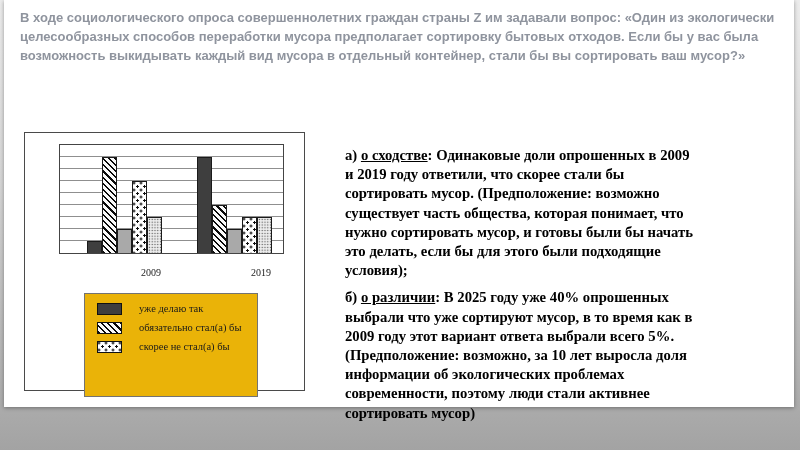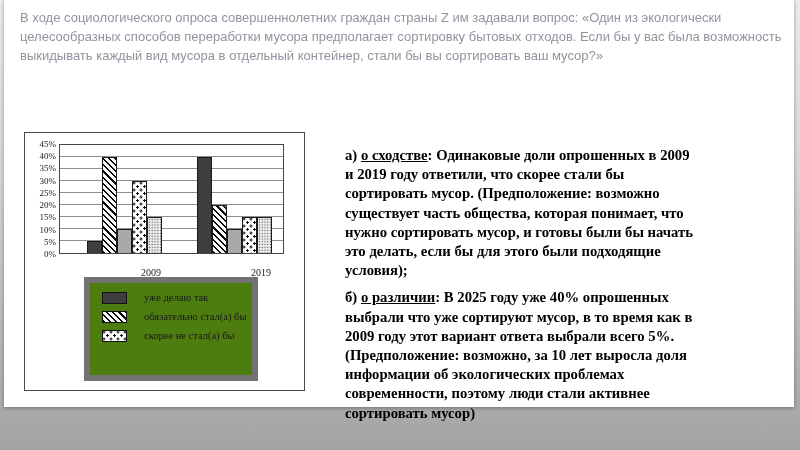--- a/index.html
+++ b/index.html
@@ -11,21 +11,21 @@
   }
   .slide {
     position:absolute; left:4px; top:0; width:790px; height:407px;
     background:#ffffff; box-shadow:0 1px 4px rgba(0,0,0,.35);
   }
   
   .question {
     position:absolute; left:16px; top:8px; width:768px;
     font-size:13px; line-height:19px; color:#8f949e;
   }
-  .question p { margin:0; }
+  .question p { margin:0;font-weight:bold; }
   
   .figure {
     position:absolute; left:20px; top:132px; width:281px; height:259px;
     border:1px solid #4a4a4a; background:#fff;
   }
   .plot {
     position:absolute; left:34px; top:11px; width:225px; height:110px;
     border:1px solid #444; background:#fff;
   }
   .gridline { position:absolute; left:0; width:100%; height:1px; background:#8f8f8f; }
@@ -54,22 +54,22 @@
                      radial-gradient(#111 1.05px,transparent 1.3px);
     background-size:7px 7px; background-position:1px 1px,4.5px 4.5px;
   }
   .p-fine-checker {
     background-color:#ededed;
     background-image:radial-gradient(#4f4f4f 0.8px,transparent 0.95px);
     background-size:2.8px 2.8px;
   }
   
   .legend {
-    position:absolute; left:59px; top:144px; width:174px; height:104px;
-    border:6px solid #737373; padding-top:5px; background:#4d7c0f;
+    position:absolute; left:59px; top:160px; width:174px; height:104px;
+    border:1px solid #737373; padding-top:5px; background:#eab308;
   }
   .legend-row { height:19px; display:flex; align-items:center; padding-left:12px; }
   .swatch { width:25px; height:12px; border:1px solid #111; flex:0 0 auto; }
   .legend-label {
     margin-left:17px; font-family:"Liberation Serif", serif;
     font-size:10.5px; color:#1a1a1a; white-space:nowrap;
   }
   
   .answer {
     position:absolute; left:333px; top:138px; width:364px;
@@ -82,32 +82,20 @@
 </head>
 <body>
 
 <div class="slide">
 
   <div class="question">
     <p>В ходе социологического опроса совершеннолетних граждан страны Z им задавали вопрос: «Один из экологически целесообразных способов переработки мусора предполагает сортировку бытовых отходов. Если бы у вас была возможность выкидывать каждый вид мусора в отдельный контейнер, стали бы вы сортировать ваш мусор?»</p>
   </div>
 
   <div class="figure">
-    <div class="yticks" id="yticks">
-        <div class="ytick" style="top: 0%;">45%</div>
-        <div class="ytick" style="top: 11.1111%;">40%</div>
-        <div class="ytick" style="top: 22.2222%;">35%</div>
-        <div class="ytick" style="top: 33.3333%;">30%</div>
-        <div class="ytick" style="top: 44.4444%;">25%</div>
-        <div class="ytick" style="top: 55.5556%;">20%</div>
-        <div class="ytick" style="top: 66.6667%;">15%</div>
-        <div class="ytick" style="top: 77.7778%;">10%</div>
-        <div class="ytick" style="top: 88.8889%;">5%</div>
-        <div class="ytick" style="top: 100%;">0%</div>
-      </div>
     <div class="plot" id="plot">
         <div class="gridline" style="bottom: 11.1111%;"></div>
         <div class="gridline" style="bottom: 22.2222%;"></div>
         <div class="gridline" style="bottom: 33.3333%;"></div>
         <div class="gridline" style="bottom: 44.4444%;"></div>
         <div class="gridline" style="bottom: 55.5556%;"></div>
         <div class="gridline" style="bottom: 66.6667%;"></div>
         <div class="gridline" style="bottom: 77.7778%;"></div>
         <div class="gridline" style="bottom: 88.8889%;"></div>
         <div class="bar p-solid-dark" style="left: 27px; width: 15px; height: 11.1111%;"></div>

